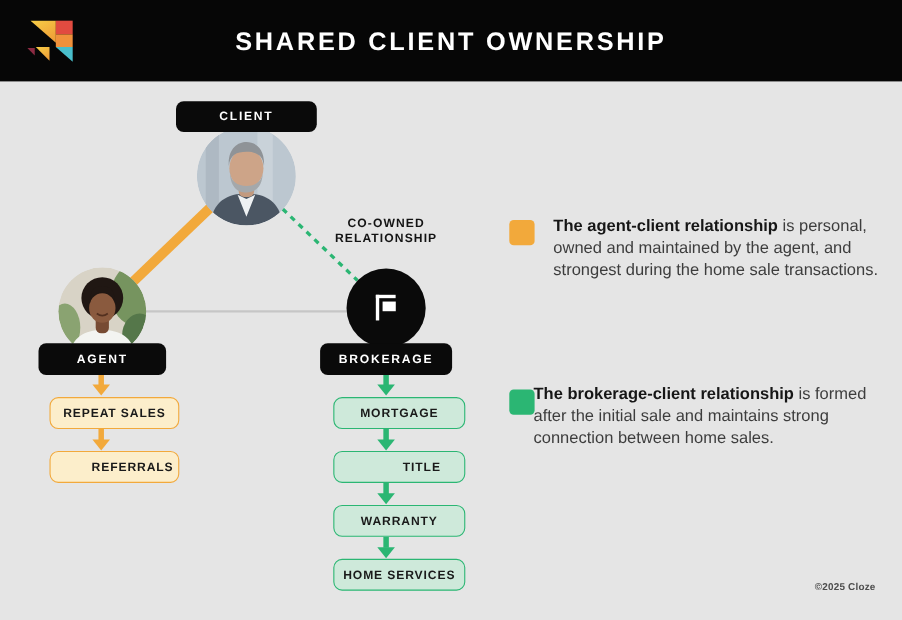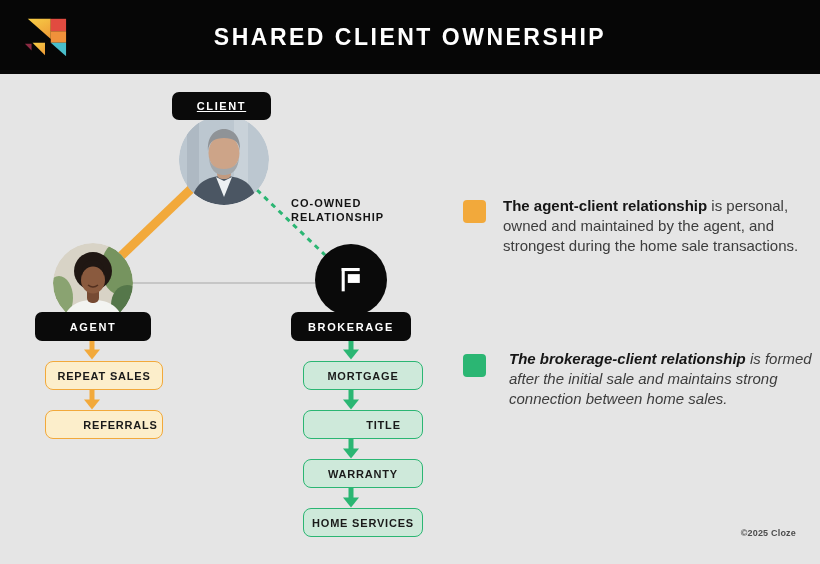--- a/index.html
+++ b/index.html
@@ -16,21 +16,21 @@
   .lines{position:absolute;left:0;top:0;width:820px;height:564px;z-index:1;pointer-events:none;}
 
   
   .photo{position:absolute;z-index:2;border-radius:50%;overflow:hidden;}
   .node-label{position:absolute;z-index:3;background:#0a0a0a;border-radius:7px;color:#ffffff;
               display:flex;align-items:center;justify-content:center;
               font-size:11px;font-weight:bold;letter-spacing:1.6px;}
   .brokerage-circle{position:absolute;left:315px;top:244px;width:72px;height:72px;border-radius:50%;
                     background:#0a0a0a;z-index:2;display:flex;align-items:center;justify-content:center;}
 
-  .edge-label{position:absolute;z-index:3;text-align:left;color:#141414;
+  .edge-label{position:absolute;z-index:3;text-align:center;color:#141414;
               font-size:11px;font-weight:bold;letter-spacing:1px;line-height:14px;}
 
   
   .chain-box{position:absolute;z-index:2;border-radius:8px;display:flex;align-items:center;justify-content:center;
              font-size:11px;font-weight:bold;letter-spacing:0.8px;color:#1a1a1a;box-sizing:border-box;margin-left:12px;}
   .cream{background:#FCEECB;border:1.5px solid #F2A93B;}
   .mint{background:#CEE9DA;border:1.5px solid #2BB673;}
 
   .arrow{position:absolute;z-index:2;}
   .arrow.orange line{stroke:#F2A93B;}
@@ -90,21 +90,21 @@
         <rect x="8" width="12" height="90" fill="#aeb9c3"></rect>
         <path d="M12,90 C14,68 28,61 45,61 C62,61 76,68 78,90 Z" fill="#4b5663"></path>
         <path d="M37,62 L45,82 L53,62 L45,66 Z" fill="#eef1f3"></path>
         <rect x="38" y="50" width="14" height="14" rx="5" fill="#c29a7f"></rect>
         <ellipse cx="45" cy="38" rx="15.5" ry="18" fill="#cda488"></ellipse>
         <path d="M29,36 C28,20 37,14 45,14 C53,14 62,20 61,36 C60,26 54,23 45,23 C36,23 30,26 29,36 Z" fill="#8f9397"></path>
         <path d="M30,40 C30,55 37,60 45,60 C53,60 60,55 60,40 C60,50 53,54 45,54 C37,54 30,50 30,40 Z" fill="#a4a8ab"></path>
       </g>
     </svg>
   </div>
-  <div class="node-label" style="left:172px;top:92px;width:99px;height:28px;text-decoration:underline;">CLIENT</div>
+  <div class="node-label" style="left:160px;top:92px;width:128px;height:28px;">CLIENT</div>
 
   <div class="photo" style="left:53px;top:243px;width:80px;height:80px;">
     <svg viewBox="0 0 80 80" width="80" height="80">
       <defs>
           <clipPath id="cpa">
             <circle cx="40" cy="40" r="40"></circle>
           </clipPath>
         </defs>
       <g clip-path="url(#cpa)">
         <rect width="80" height="80" fill="#d8d3c6"></rect>
@@ -164,19 +164,19 @@
       <polygon points="1,9.5 17,9.5 9,19.5"></polygon>
     </svg>
   <div class="chain-box mint" style="left:291px;top:508px;width:120px;height:29px;">HOME SERVICES</div>
 
   <div class="bullet bullet-orange" style="left:463px;top:200px;"></div>
   <div class="legend-text" style="left:503px;top:196px;">
     <b>The agent-client relationship</b><span> is personal, owned and maintained by the agent, and strongest during the home sale transactions.</span>
   </div>
 
   <div class="bullet bullet-green" style="left:463px;top:354px;"></div>
-  <div class="legend-text" style="left:509px;top:349px;font-style:italic;">
+  <div class="legend-text" style="left:485px;top:349px;">
     <b>The brokerage-client relationship</b><span> is formed after the initial sale and maintains strong connection between home sales.</span>
   </div>
 
   <div class="copyright">©2025 Cloze</div>
 
 </div>
 
 </body></html>

